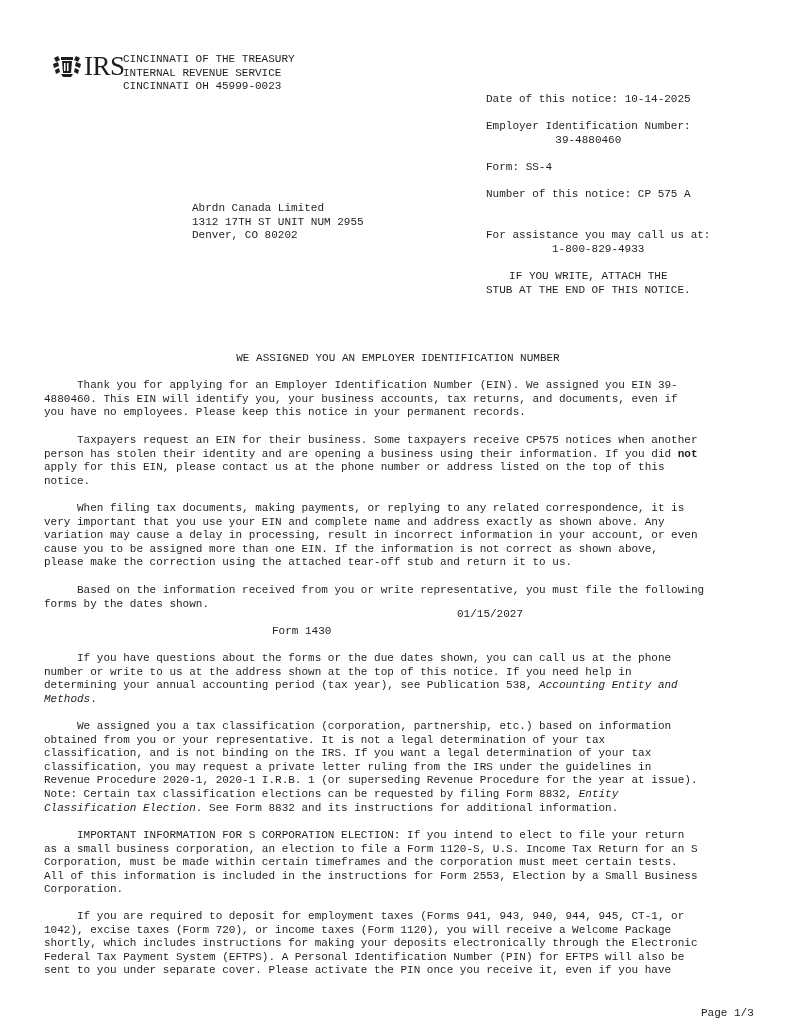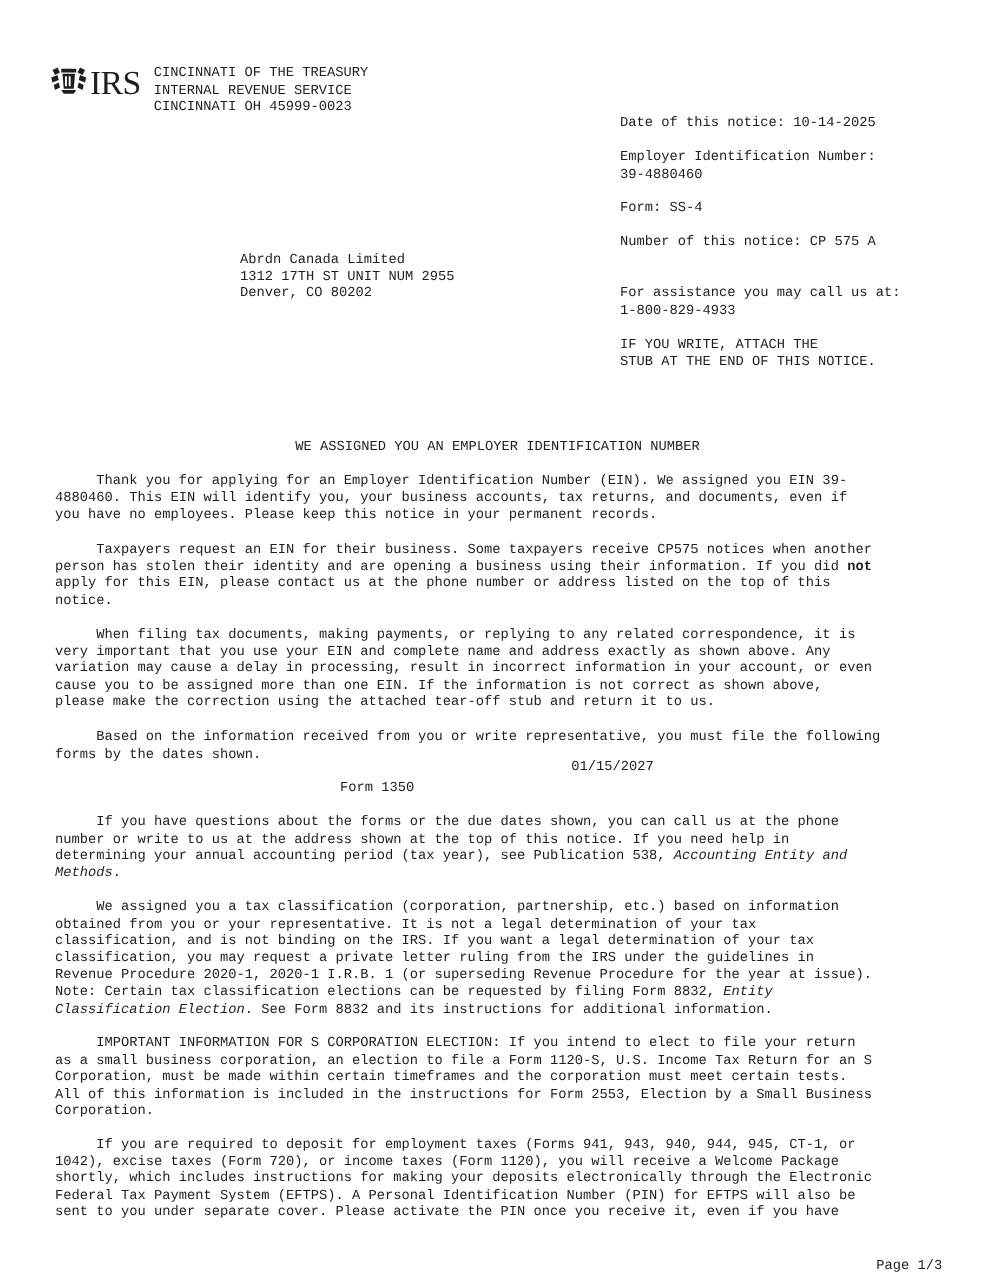--- a/index.html
+++ b/index.html
@@ -1,23 +1,23 @@
 <!DOCTYPE html>
 <html><head>
 <meta charset="utf-8">
 <style>
   html, body { margin:0; padding:0; background:#ffffff; }
   body { width:796px; height:1026px; position:relative; overflow:hidden;
          font-family:"Liberation Mono", "DejaVu Sans Mono", monospace;
          font-size:11px; color:#1e1e1e; }
   .abs { position:absolute; white-space:pre; line-height:13.6px; }
-  .logo { position:absolute; left:40px; top:52px; display:flex; align-items:flex-start; }
+  .logo { position:absolute; left:52px; top:52px; display:flex; align-items:center; }
   .logo-irs { font-family:"Liberation Serif", "DejaVu Serif", serif; font-size:27px; color:#1e1e1e; letter-spacing:-0.5px; line-height:28px; margin-left:2px; }
   .agency { left:123px; top:53px; }
-  .right-col { left:496px; }
+  .right-col { left:486px;text-align:center; }
   .body-para { left:44px; width:720px; }
   b { font-weight:bold; }
   i { font-style:italic; }
   .title { left:0; width:796px; text-align:center; top:352px; }
   .page-no { left:701px; top:1007px; }
 </style>
 </head>
 <body>
 
 <div class="logo">
@@ -75,21 +75,21 @@
 
 <div class="abs body-para" style="top:502px;"><span>     When filing tax documents, making payments, or replying to any related correspondence, it is</span>
 <span>very important that you use your EIN and complete name and address exactly as shown above. Any</span>
 <span>variation may cause a delay in processing, result in incorrect information in your account, or even</span>
 <span>cause you to be assigned more than one EIN. If the information is not correct as shown above,</span>
 <span>please make the correction using the attached tear-off stub and return it to us.</span></div>
 
 <div class="abs body-para" style="top:584px;"><span>     Based on the information received from you or write representative, you must file the following</span>
 <span>forms by the dates shown.</span></div>
 
-<div class="abs" style="left:272px; top:625px;"><span>Form 1350</span></div>
+<div class="abs" style="left:272px; top:625px;"><span>Form 1430</span></div>
 <div class="abs" style="left:457px; top:608px;"><span>01/15/2027</span></div>
 
 <div class="abs body-para" style="top:652px;"><span>     If you have questions about the forms or the due dates shown, you can call us at the phone</span>
 <span>number or write to us at the address shown at the top of this notice. If you need help in</span>
 <span>determining your annual accounting period (tax year), see Publication 538, </span><i>Accounting Entity and</i>
 <i>Methods</i><span>.</span></div>
 
 <div class="abs body-para" style="top:720px;"><span>     We assigned you a tax classification (corporation, partnership, etc.) based on information</span>
 <span>obtained from you or your representative. It is not a legal determination of your tax</span>
 <span>classification, and is not binding on the IRS. If you want a legal determination of your tax</span>

